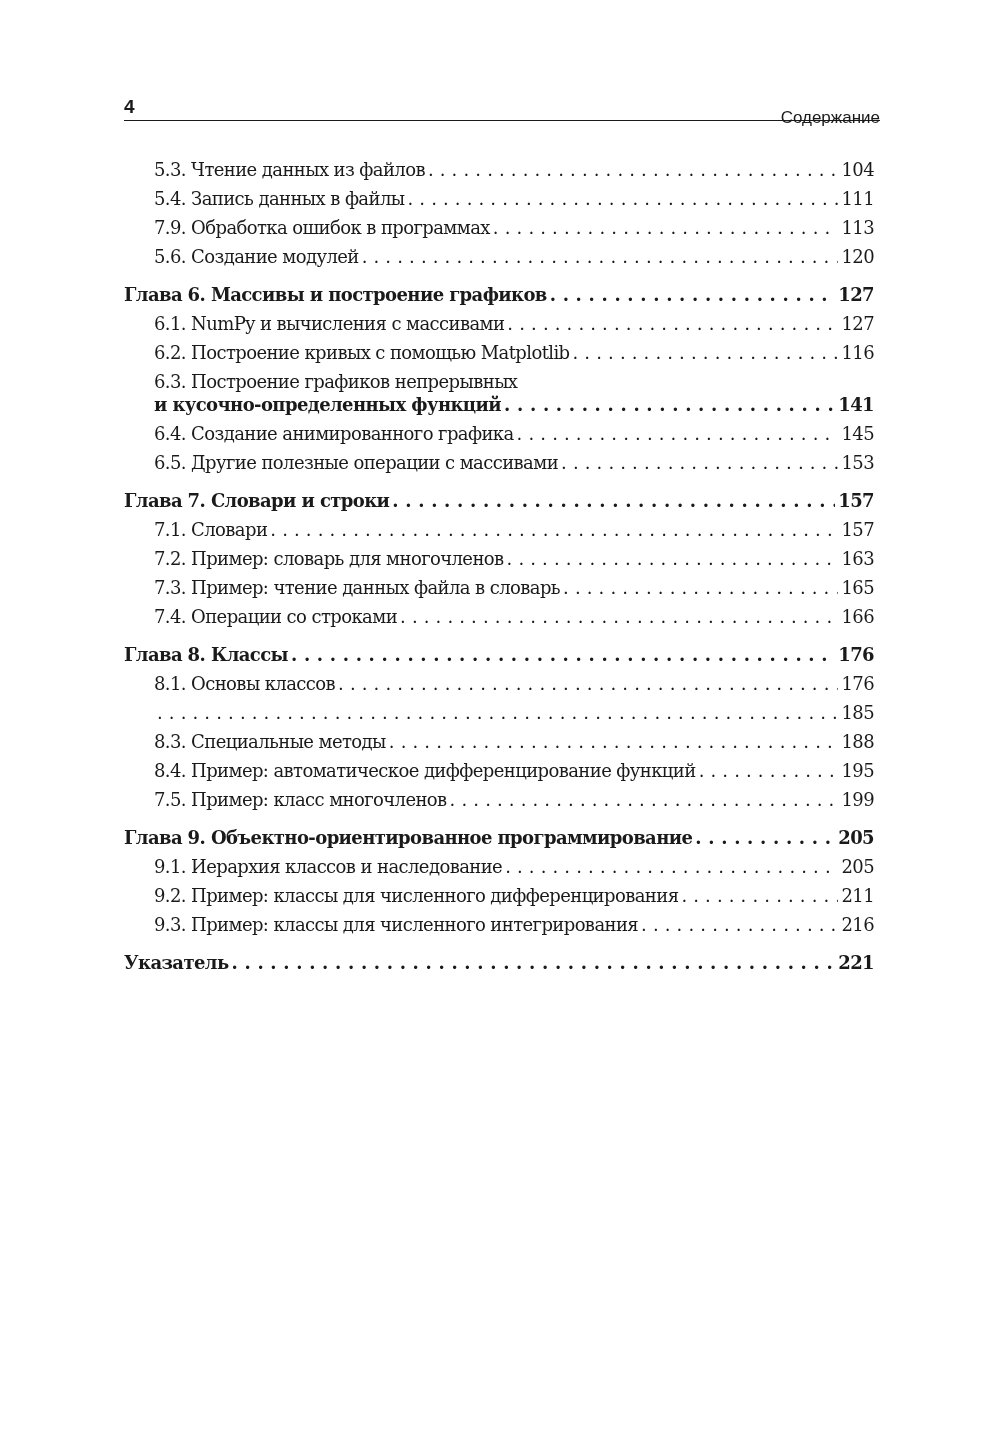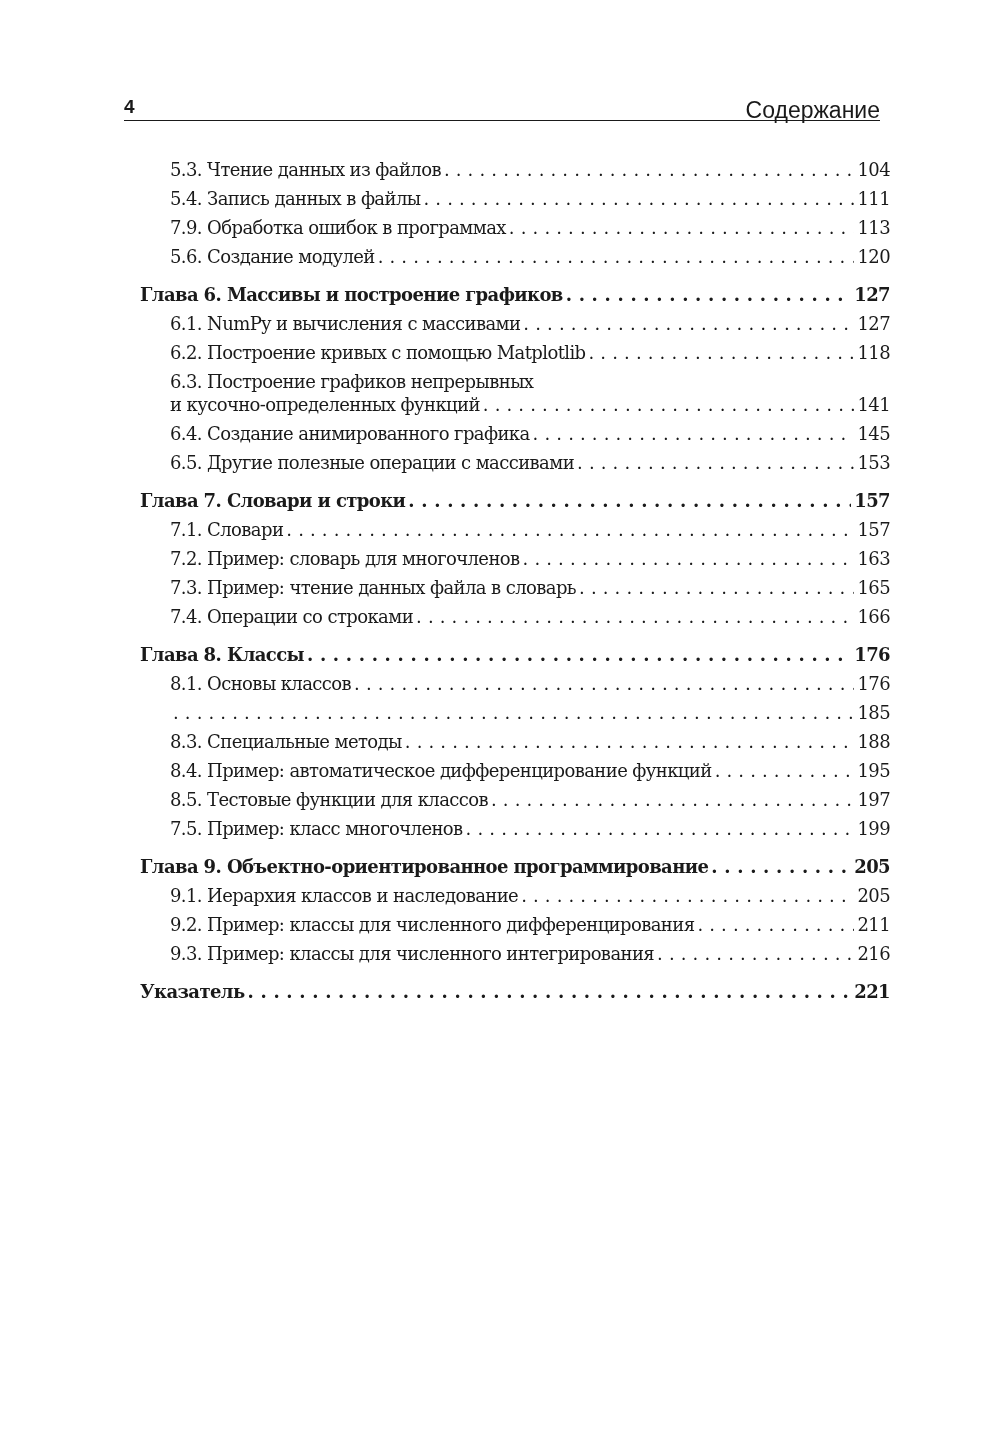--- a/index.html
+++ b/index.html
@@ -26,26 +26,26 @@
   .page-num {
     position: absolute;
     left: 0;
     top: 2px;
     font-size: 19px;
     font-weight: bold;
   }
   .running-title {
     position: absolute;
     right: 0;
-    top: 3px;
-    font-size: 23px;
+    top: 14px;
+    font-size: 17px;
   }
   .toc {
     position: absolute;
-    left: 140px;
+    left: 124px;
     top: 155px;
     width: 750px;
     font-family: "DejaVu Serif", serif;
     font-size: 18px;
     letter-spacing: -0.6px;
   }
   .toc-entry {
     display: flex;
     align-items: baseline;
     height: 29px;
@@ -68,20 +68,21 @@
   .multiline .line1 {
     display: block;
     height: 23px;
     line-height: 29px;
   }
   .multiline .line2 {
     display: flex;
     align-items: baseline;
     height: 29px;
     line-height: 29px;
+    font-weight: bold;
   }
   .title { flex: 0 0 auto; }
   .dots {
     flex: 1 1 auto;
     overflow: hidden;
     margin: 0 3px;
     letter-spacing: 2.2px;
     color: #1a1a1a;
   }
   .dots::before {
@@ -130,21 +131,21 @@
     <span class="pageno">127</span>
   </div>
   <div class="toc-entry section">
     <span class="title">6.1. NumPy и вычисления с массивами</span>
     <span class="dots"></span>
     <span class="pageno">127</span>
   </div>
   <div class="toc-entry section">
     <span class="title">6.2. Построение кривых с помощью Matplotlib</span>
     <span class="dots"></span>
-    <span class="pageno">118</span>
+    <span class="pageno">116</span>
   </div>
   <div class="toc-entry multiline">
     <span class="line1">6.3. Построение графиков непрерывных</span>
     <div class="line2">
       <span class="title">и кусочно-определенных функций</span>
       <span class="dots"></span>
       <span class="pageno">141</span>
     </div>
   </div>
   <div class="toc-entry section">
@@ -202,25 +203,20 @@
     <span class="title">8.3. Специальные методы</span>
     <span class="dots"></span>
     <span class="pageno">188</span>
   </div>
   <div class="toc-entry section">
     <span class="title">8.4. Пример: автоматическое дифференцирование функций</span>
     <span class="dots"></span>
     <span class="pageno">195</span>
   </div>
   <div class="toc-entry section">
-    <span class="title">8.5. Тестовые функции для классов</span>
-    <span class="dots"></span>
-    <span class="pageno">197</span>
-  </div>
-  <div class="toc-entry section">
     <span class="title">7.5. Пример: класс многочленов</span>
     <span class="dots"></span>
     <span class="pageno">199</span>
   </div>
 
   <div class="toc-entry chapter">
     <span class="title">Глава 9. Объектно-ориентированное программирование</span>
     <span class="dots"></span>
     <span class="pageno">205</span>
   </div>

